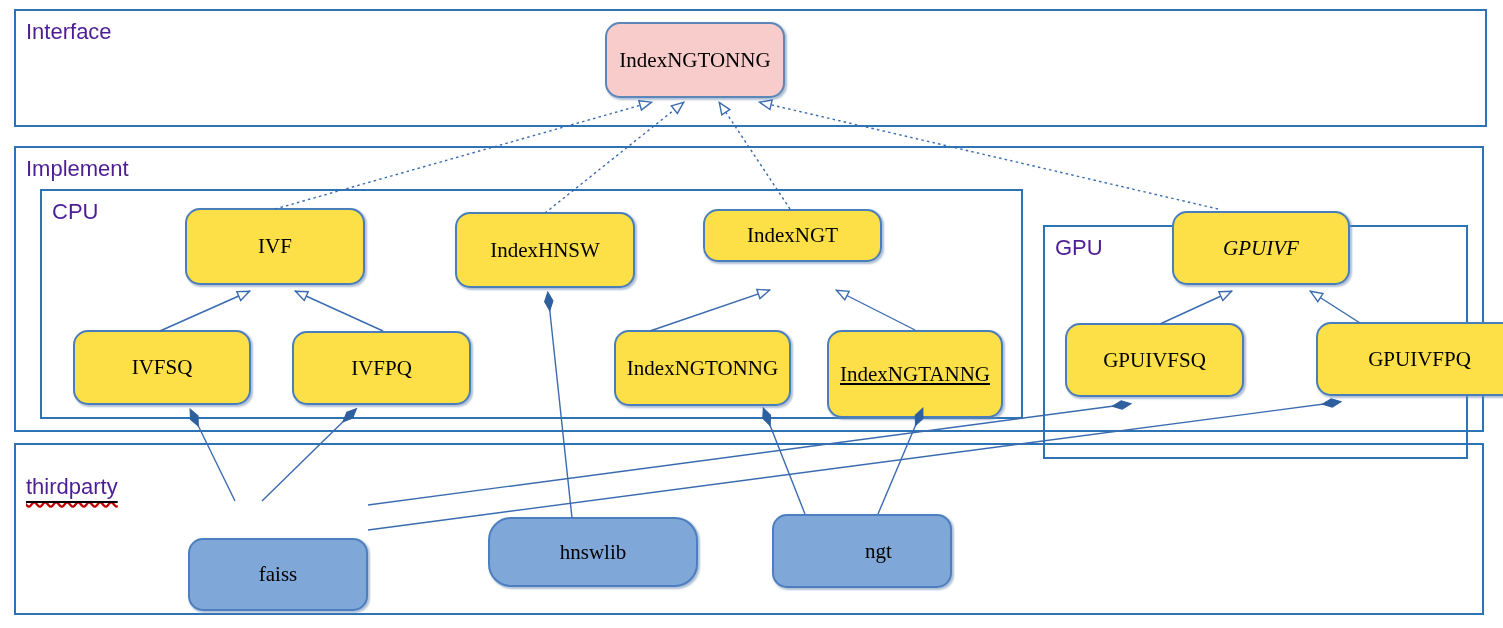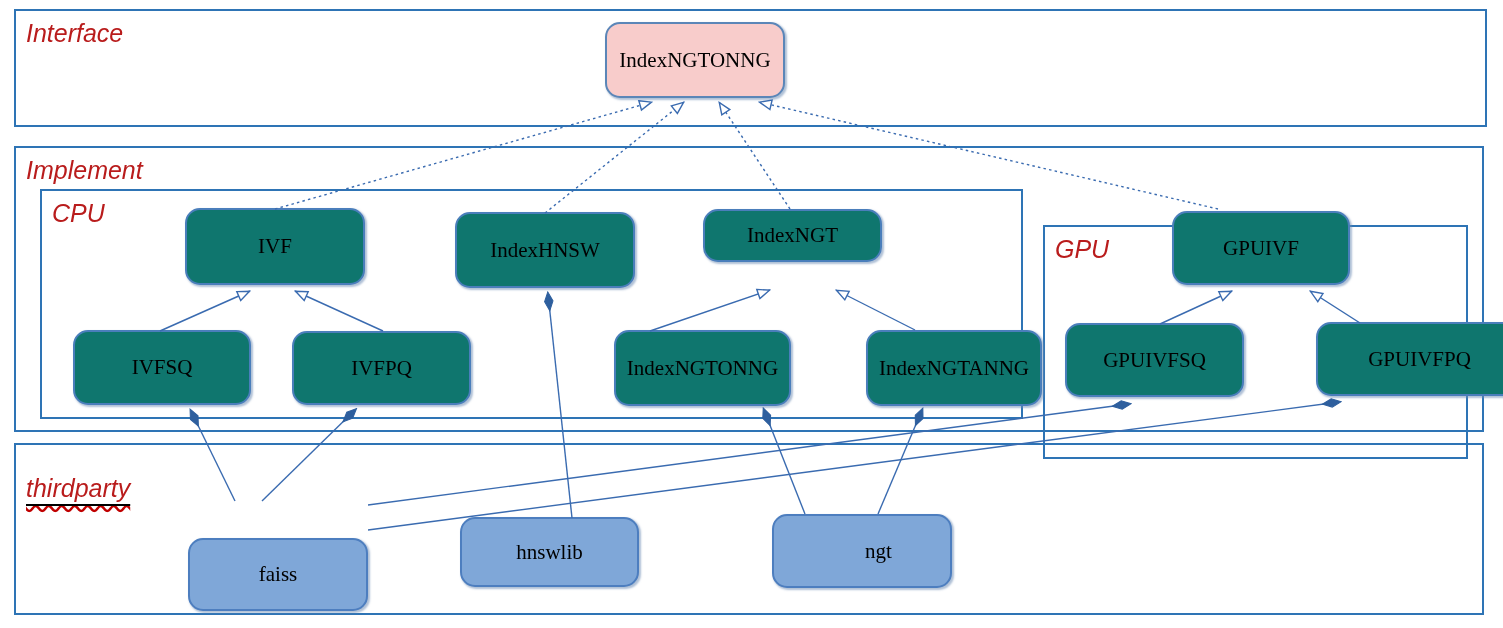--- a/index.html
+++ b/index.html
@@ -12,36 +12,35 @@
   }
   .frame{
     position:absolute;
     border:2px solid #2e74b5;
     background:transparent;
     box-sizing:border-box;
   }
   .frame .frame-label{
     position:absolute;
     top:8px;left:10px;
-    font-size:25px;
-    color:#b91c1c;
-    font-style:italic;
+    font-size:22px;
+    color:#4c1d95;
   }
   .subframe{border-width:2px;}
   .node{
     position:absolute;
     box-sizing:border-box;
     border:2px solid #4a7ebb;
     border-radius:15px;
     display:flex;align-items:center;justify-content:center;
     font-family:"Liberation Serif","DejaVu Serif",serif;
     font-size:21px;color:#000;
     box-shadow:1.5px 1.5px 2px rgba(110,140,180,0.55);
   }
-  .node.green{background:#0f766e;align-items:center;}
+  .node.green{background:#fde047;align-items:center;}
   .node.pink{background:#f8cccb;border-color:#5b86b8;}
   .node.blue{background:#7fa7d8;border-color:#4d7ebf;}
   #edges{position:absolute;left:0;top:0;pointer-events:none;}
   .thirdparty-underline{
     text-decoration:underline wavy #c00000;
     text-underline-offset:7px;
     margin-top:21px;
   }
   .thirdparty-underline > span{
     text-decoration:underline solid #000;
@@ -93,41 +92,41 @@
   </div>
 
   <div class="node green" style="left:292px;top:331px;width:179px;height:74px;">
     <span>IVFPQ</span>
   </div>
 
   <div class="node green" style="left:614px;top:330px;width:177px;height:76px;">
     <span>IndexNGTONNG</span>
   </div>
 
-  <div class="node green" style="left:866px;top:330px;width:176px;height:76px;">
+  <div class="node green" style="left:827px;top:330px;width:176px;height:88px;text-decoration:underline;">
     <span>IndexNGTANNG</span>
   </div>
 
-  <div class="node green" style="left:1172px;top:211px;width:178px;height:74px;">
+  <div class="node green" style="left:1172px;top:211px;width:178px;height:74px;font-style:italic;">
     <span>GPUIVF</span>
   </div>
 
   <div class="node green" style="left:1065px;top:323px;width:179px;height:74px;">
     <span>GPUIVFSQ</span>
   </div>
 
   <div class="node green" style="left:1316px;top:322px;width:207px;height:74px;">
     <span>GPUIVFPQ</span>
   </div>
 
   <div class="node blue" style="left:188px;top:501px;width:180px;height:73px;margin-top:37px;">
     <span>faiss</span>
   </div>
 
-  <div class="node blue" style="left:460px;top:517px;width:179px;height:70px;">
+  <div class="node blue" style="left:488px;top:517px;width:210px;height:70px;border-radius:23px;">
     <span>hnswlib</span>
   </div>
 
   <div class="node blue" style="left:772px;top:514px;width:180px;height:74px;padding-left:33px;">
     <span>ngt</span>
   </div>
 
   <svg id="edges" width="1503" height="628" viewBox="0 0 1503 628">
     <defs>
       <marker id="tri" viewBox="0 0 14 12" refX="13" refY="6" markerWidth="15" markerHeight="13" orient="auto" markerUnits="userSpaceOnUse">

